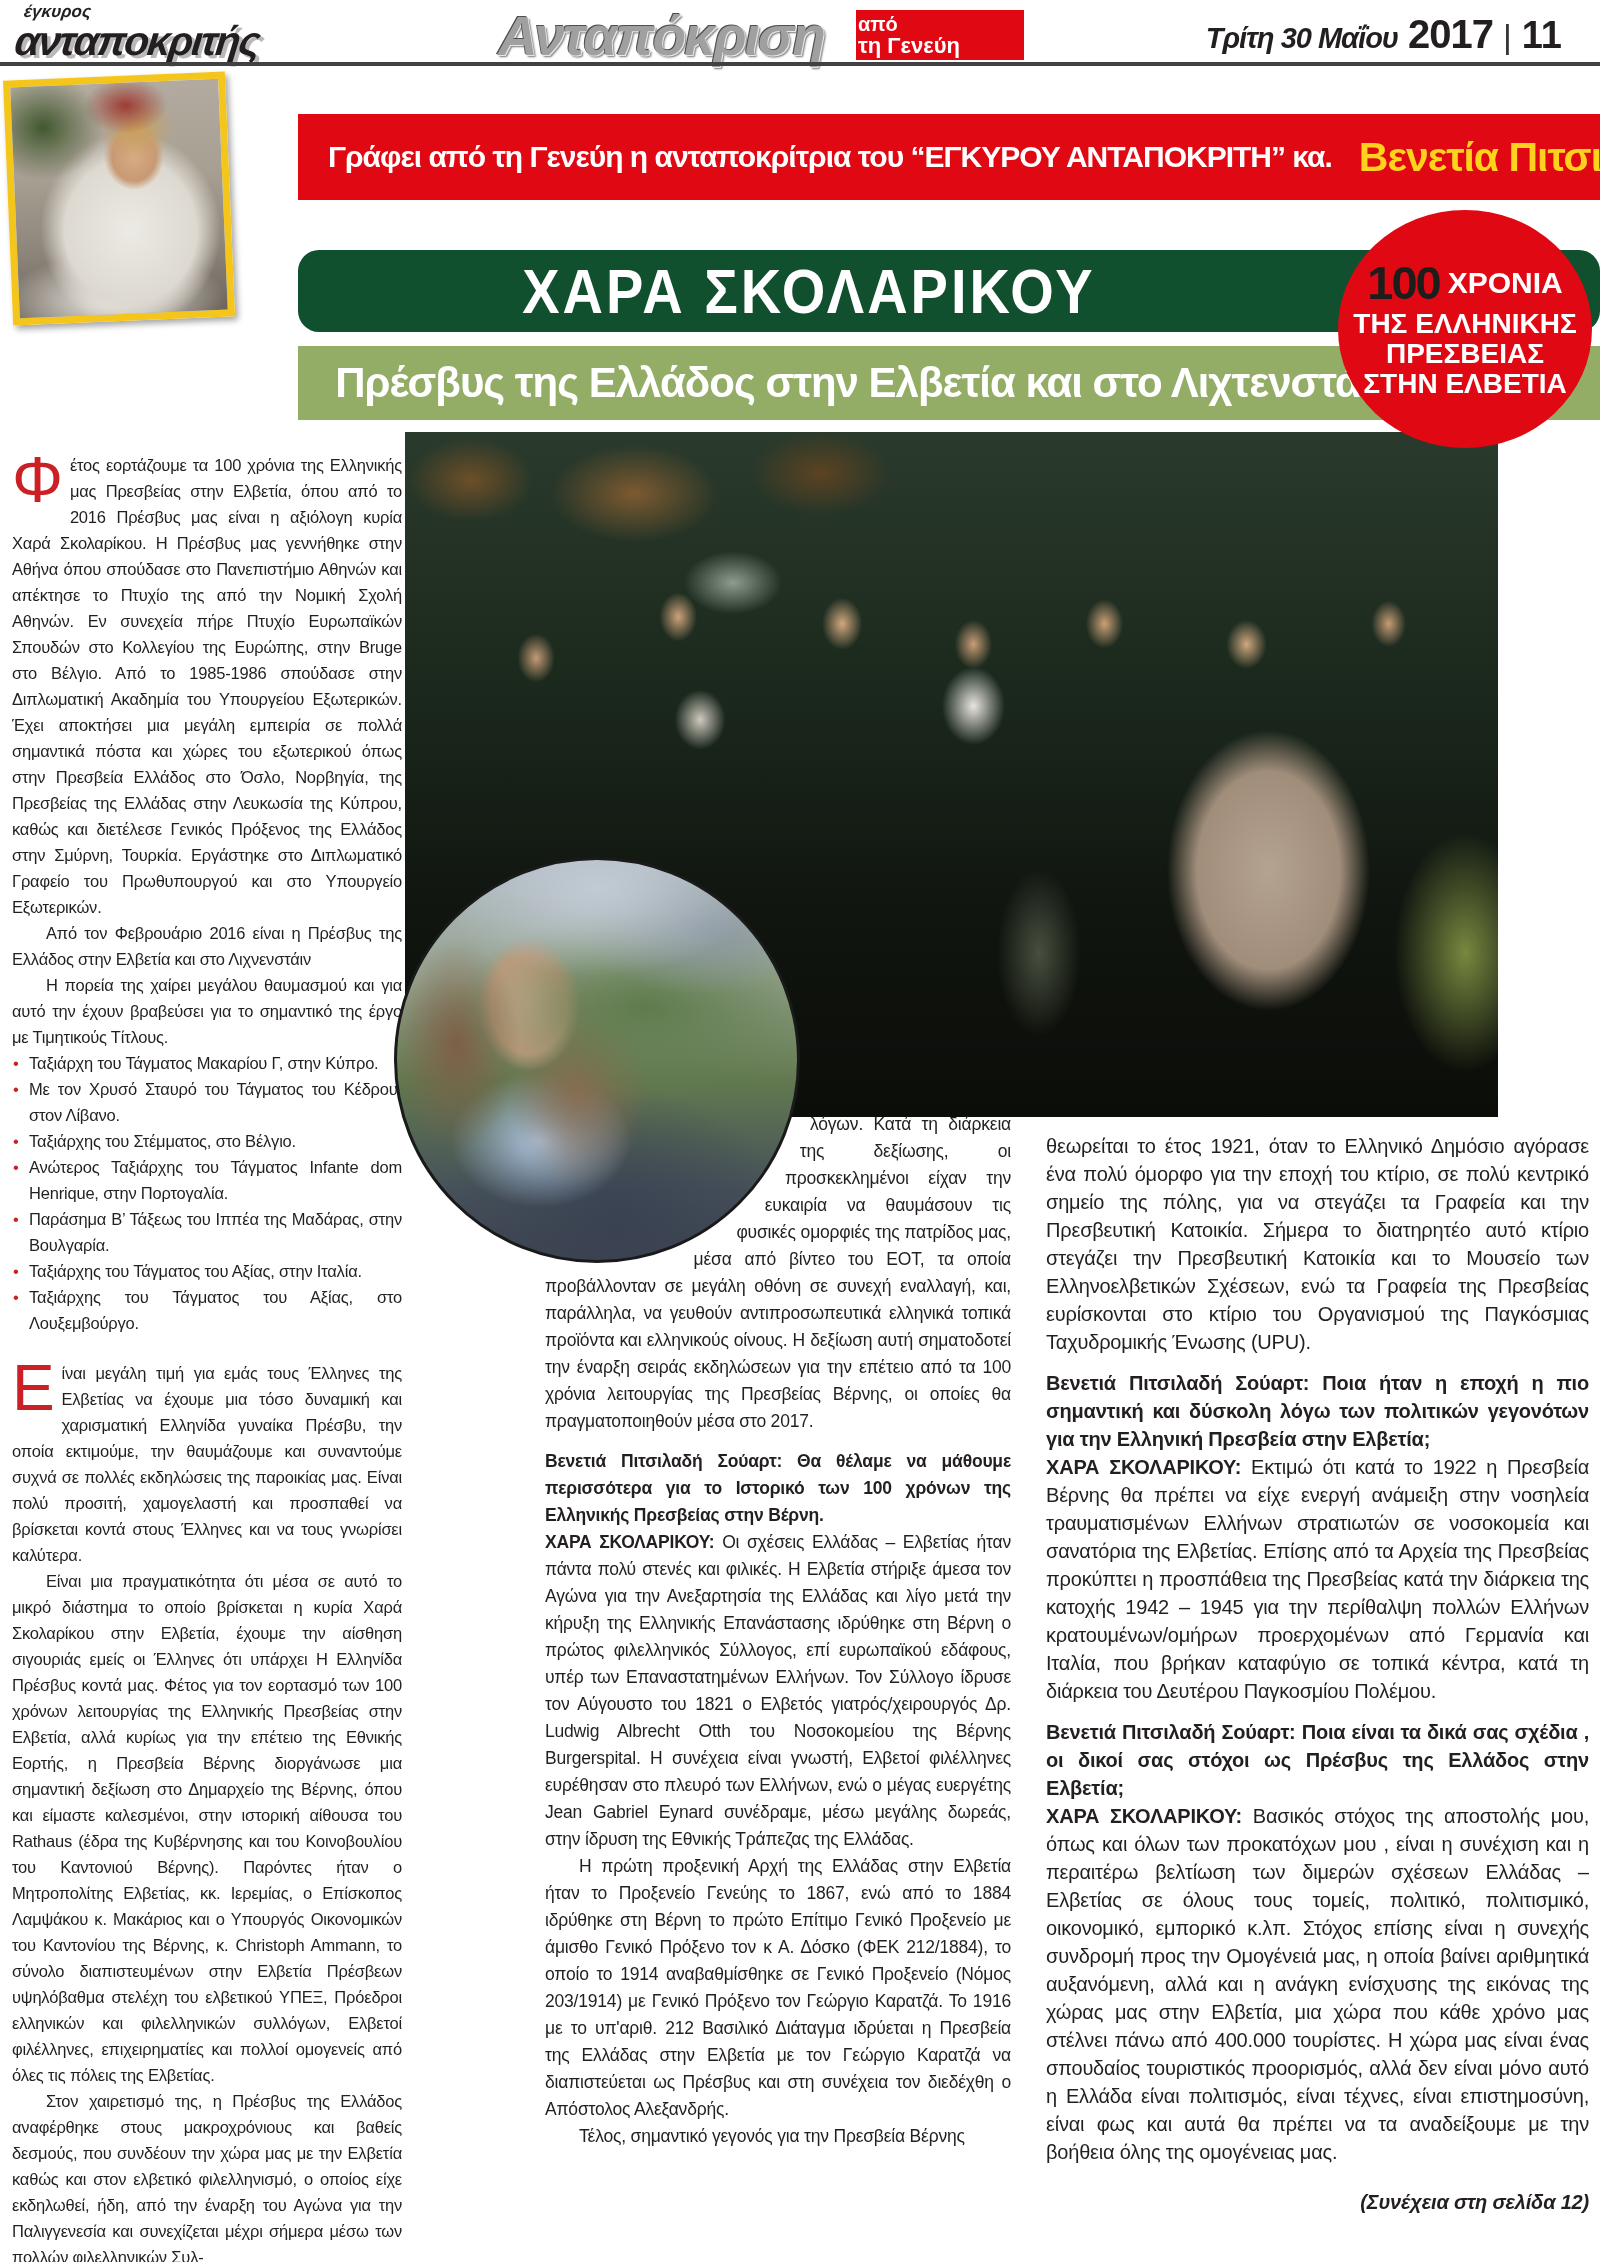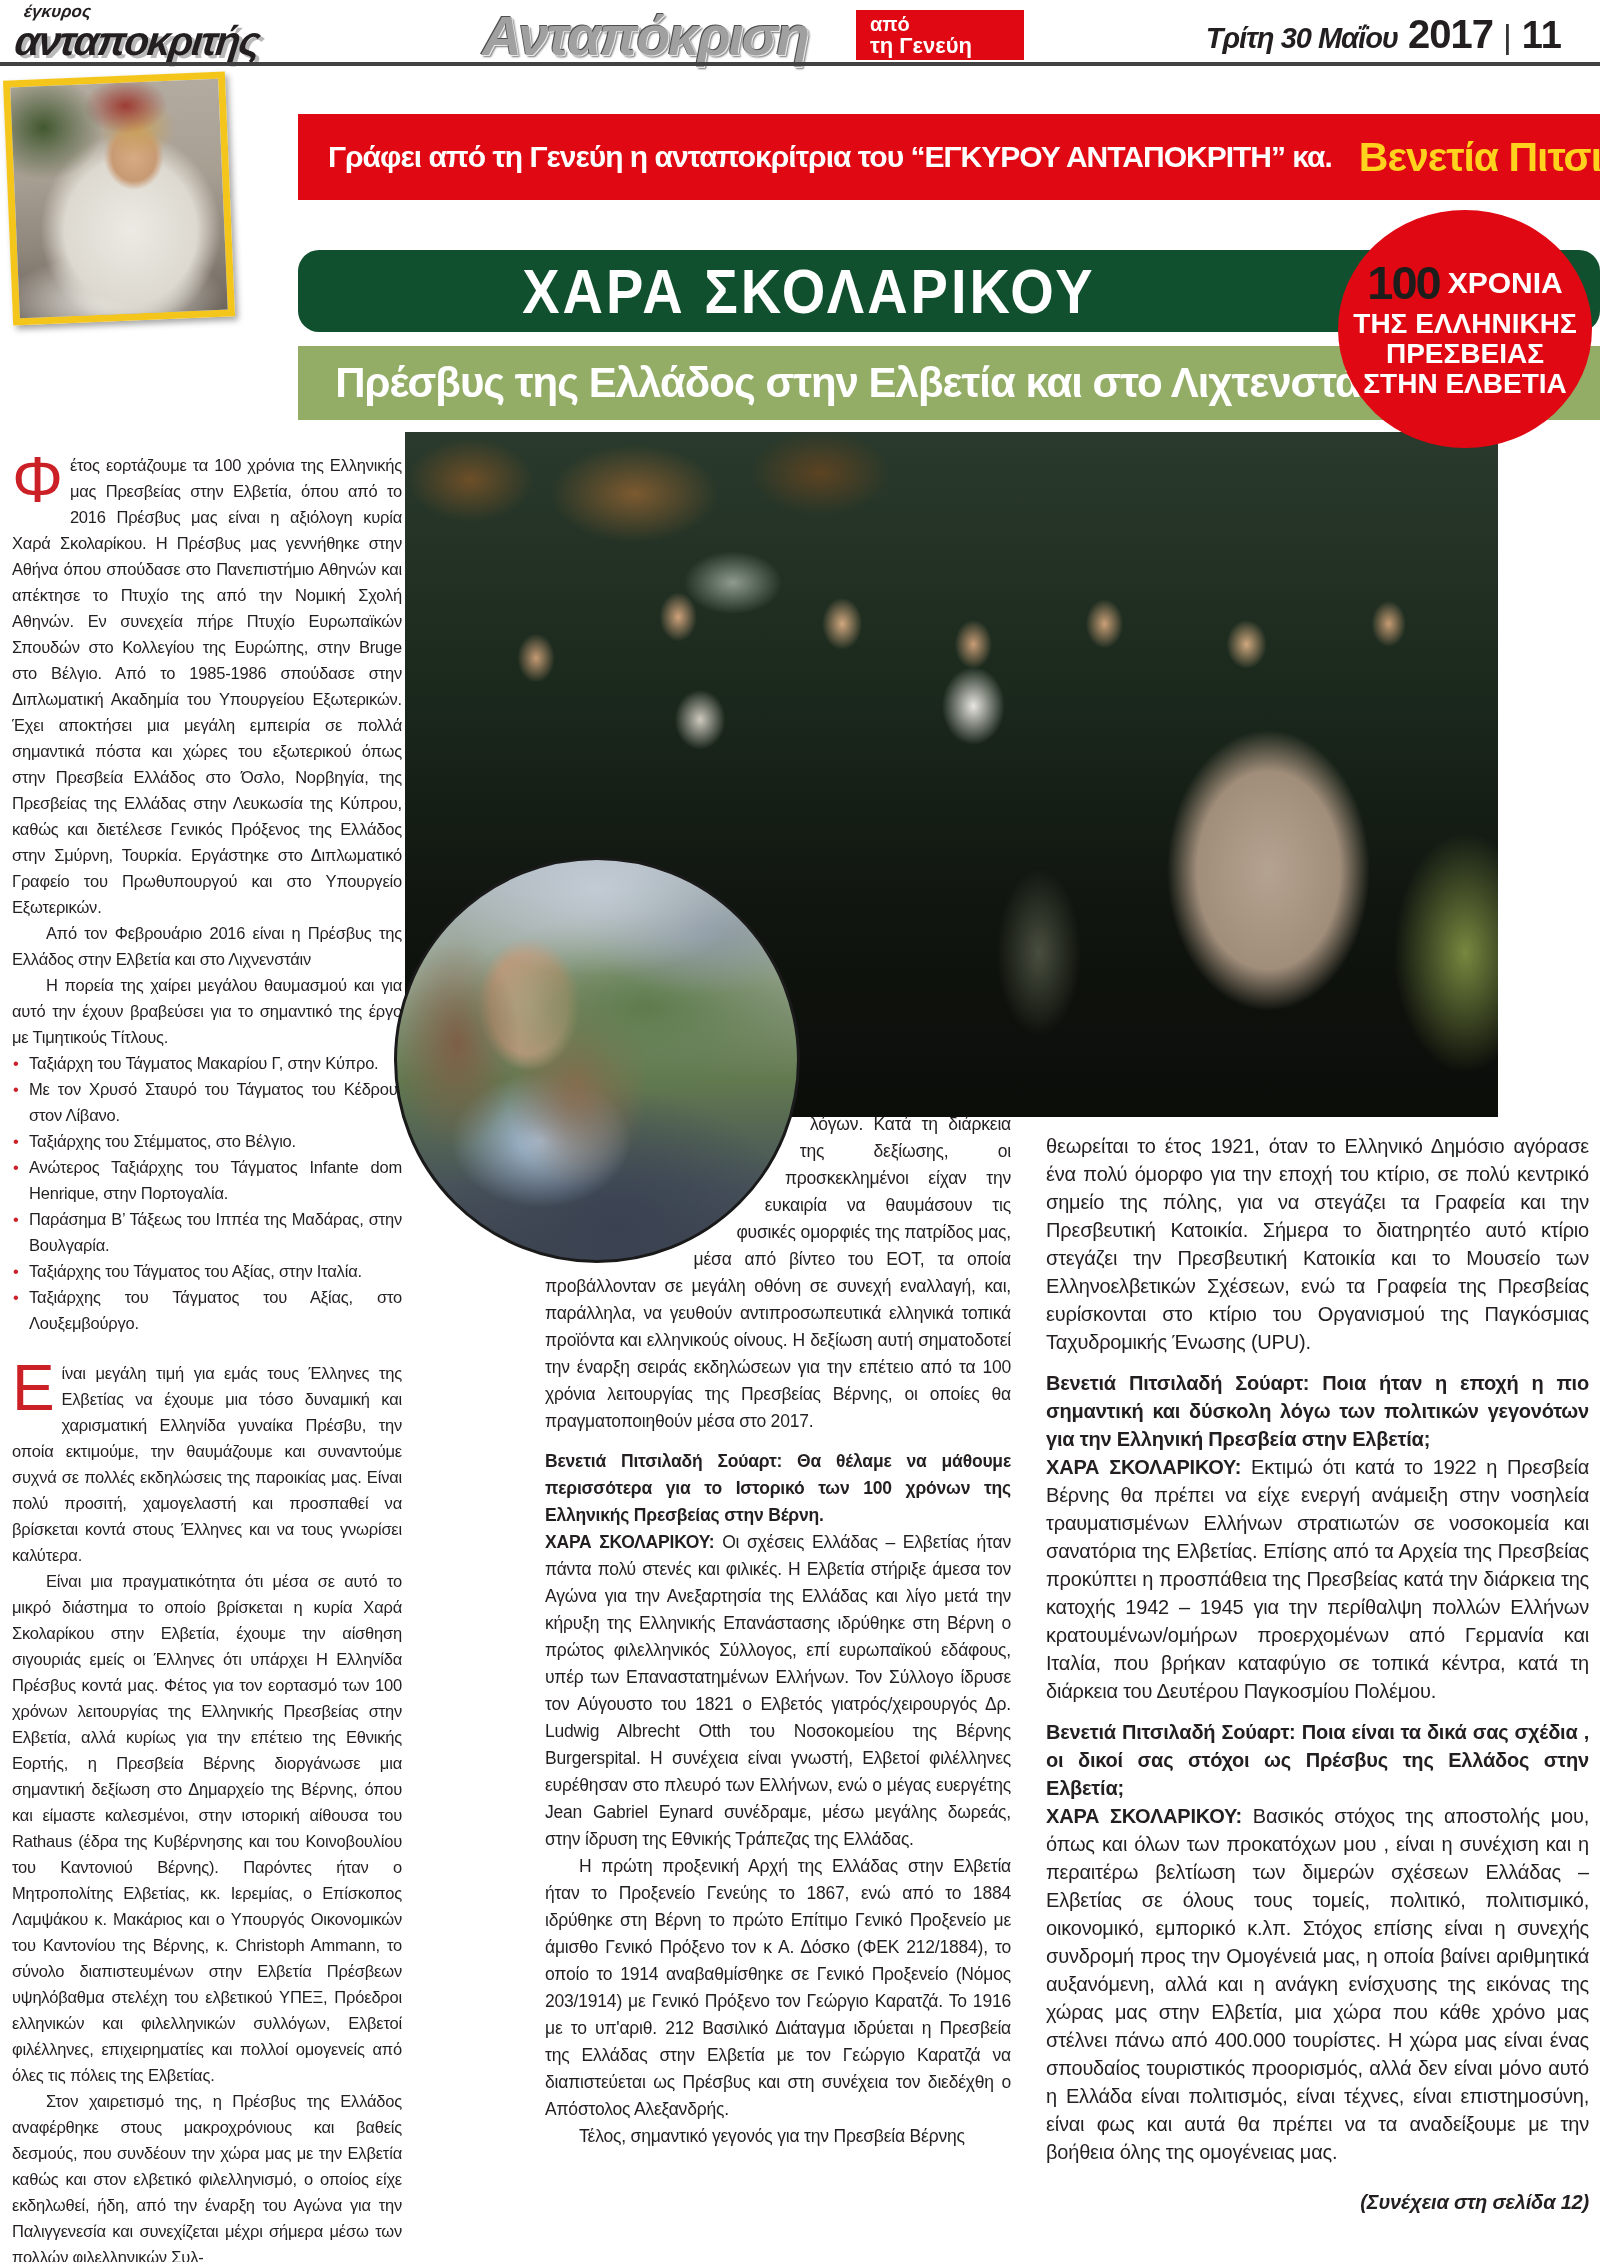--- a/index.html
+++ b/index.html
@@ -3,25 +3,25 @@
 <meta charset="utf-8">
 <style>
   html,body{margin:0;padding:0;background:#e8e8e8;}
   #page{position:relative;width:1600px;height:2267px;background:#ffffff;overflow:hidden;
         font-family:"Liberation Sans", sans-serif;color:#231f20;}
   
   .hdr-logo{position:absolute;left:16px;top:2px;transform:skewX(-6deg);}
   .hdr-logo .small{font-size:17px;font-weight:700;font-style:italic;margin-left:6px;letter-spacing:0;}
   .hdr-logo .main{font-size:41px;font-weight:900;font-style:italic;letter-spacing:-2px;line-height:38px;
                   text-shadow:4px 3px 0 #b9b9b9;}
-  .masthead{position:absolute;left:482px;top:4px;font-size:55px;font-weight:900;font-style:italic;
+  .masthead{position:absolute;left:498px;top:4px;font-size:55px;font-weight:900;font-style:italic;
             letter-spacing:-2px;color:#a0a0a0;
             text-shadow:-1px -1px 0 #4f4f4f,1px 1px 0 #e8e8e8,2px 2px 2px #777;}
   .mast-tag{position:absolute;left:856px;top:10px;width:168px;height:50px;background:#e00813;
-            color:#fff;font-weight:700;padding:3px 0 0 14px;box-sizing:border-box;line-height:22px;}
+            color:#fff;font-weight:700;padding:3px 0 0 2px;box-sizing:border-box;line-height:22px;}
   .mast-tag .l1{font-size:20px;}
   .mast-tag .l2{font-size:22px;}
   .hdr-date{position:absolute;right:38px;top:12px;display:flex;align-items:baseline;gap:10px;white-space:nowrap;}
   .hdr-date .d{font-size:29px;font-weight:700;font-style:italic;letter-spacing:-1px;}
   .hdr-date .y{font-size:40px;font-weight:900;letter-spacing:-1px;}
   .hdr-date .sep{font-size:34px;font-weight:400;color:#333;}
   .hdr-date .pn{font-size:38px;font-weight:900;}
   .hdr-rule{position:absolute;left:0;top:62px;width:1600px;height:4px;background:#414042;}
   
   .corr-photo{position:absolute;left:8px;top:76px;width:222px;height:245px;background:#fff;

